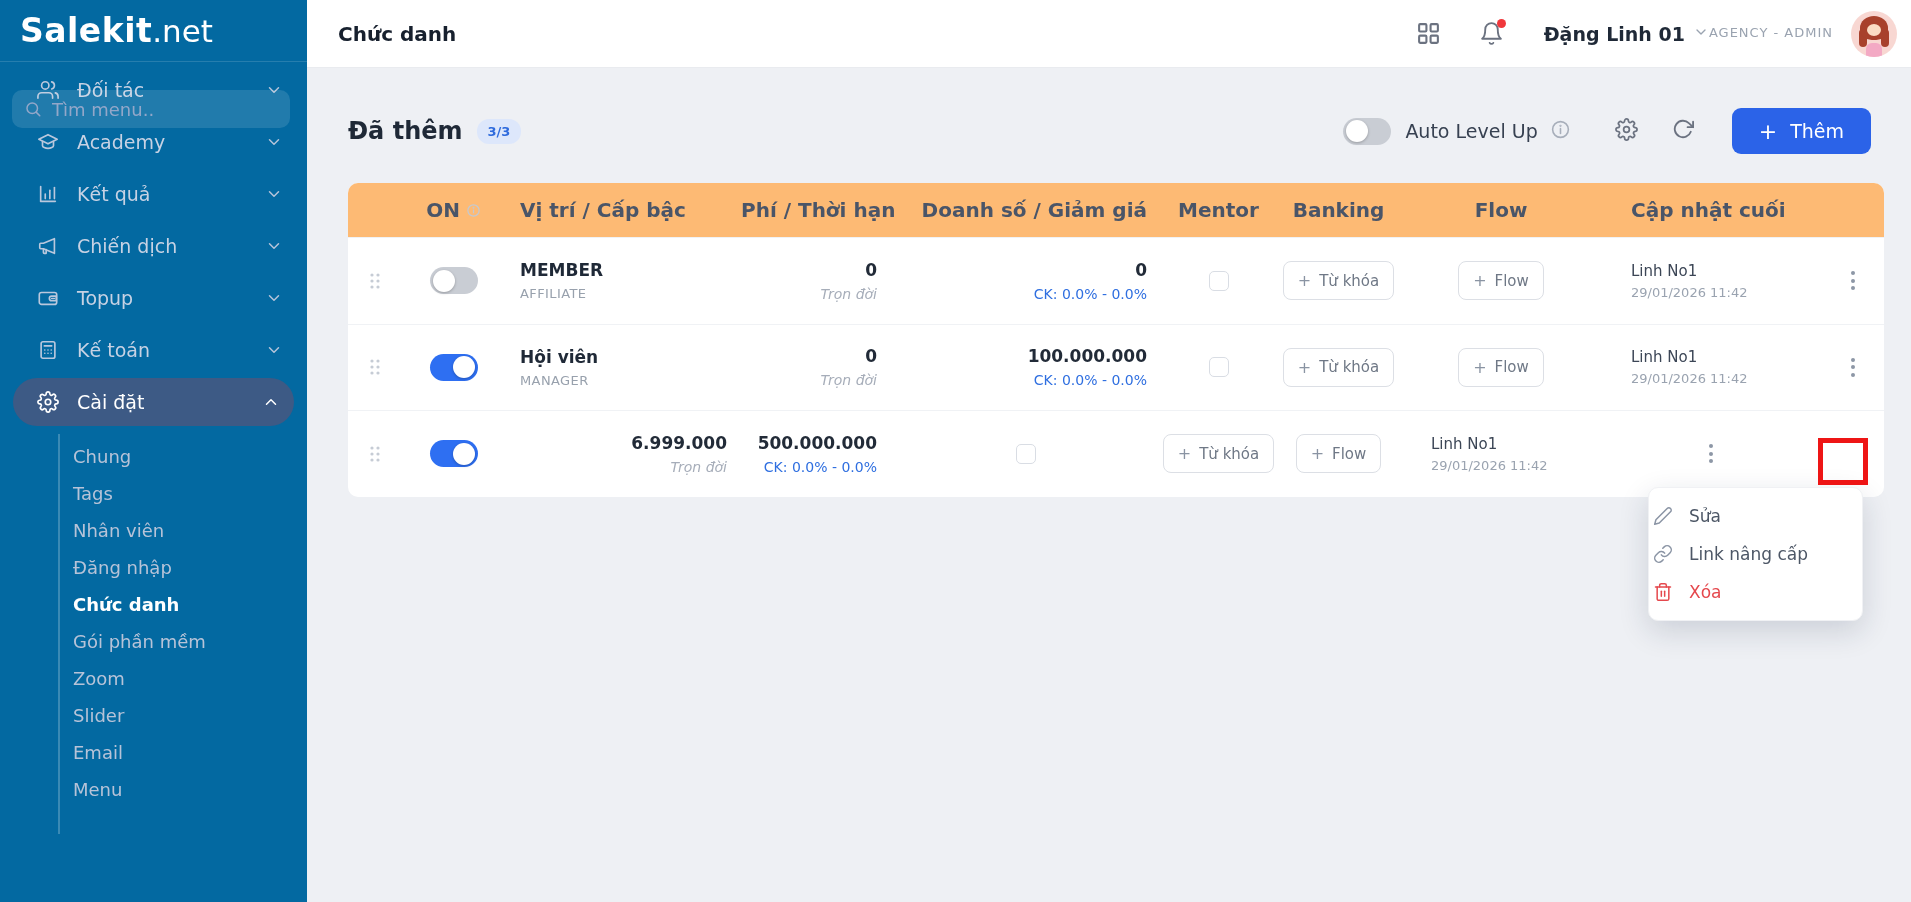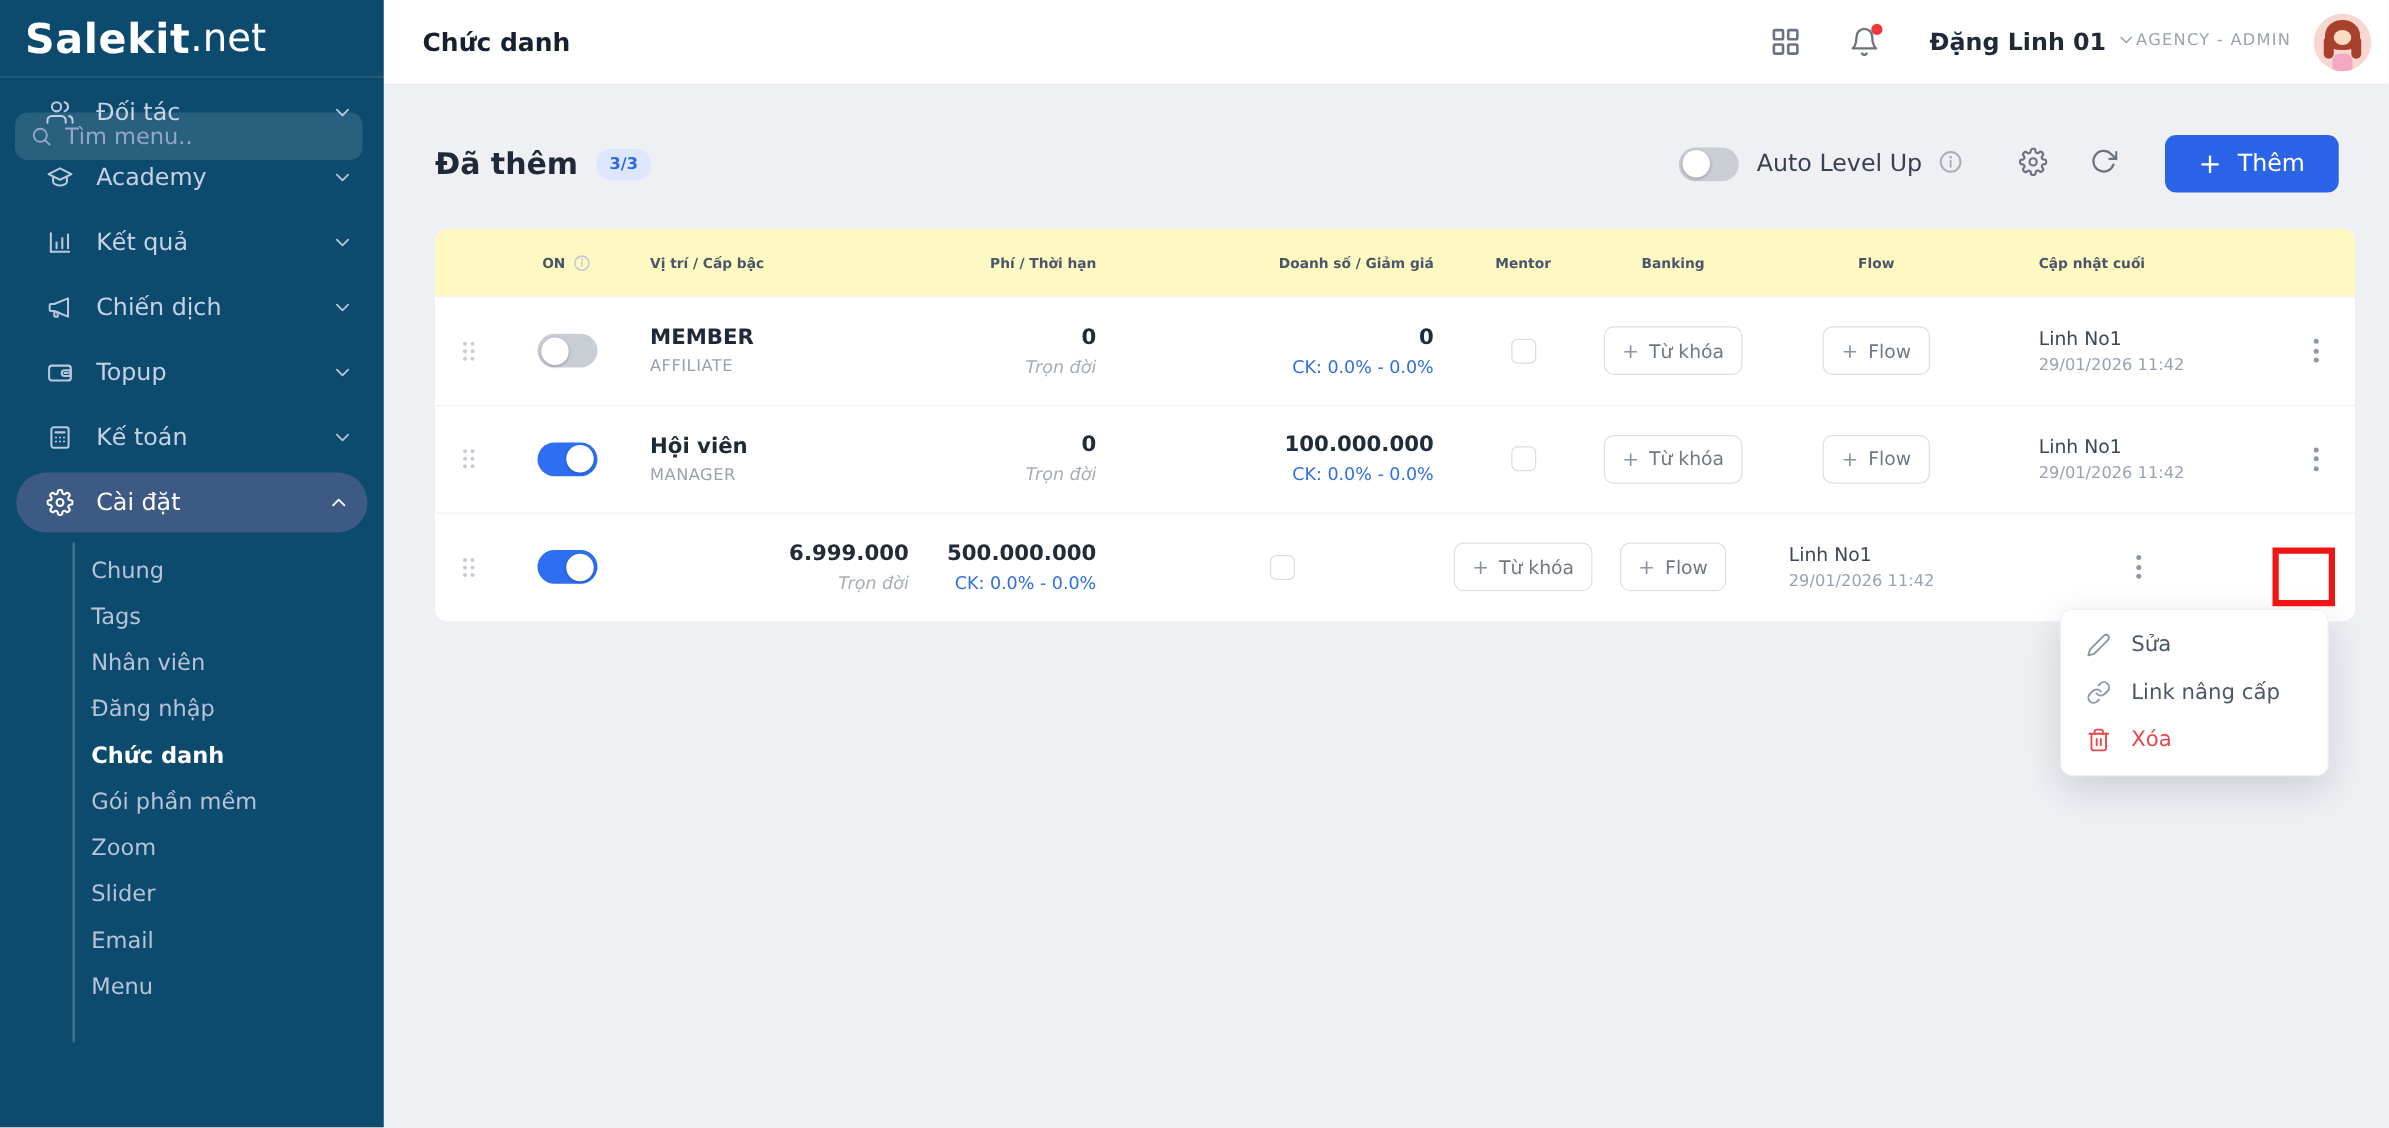--- a/index.html
+++ b/index.html
@@ -1,21 +1,21 @@
 <!DOCTYPE html>
 <html><head>
 <meta charset="utf-8">
 <style>
   * { margin:0; padding:0; box-sizing:border-box; }
   html,body { width:1911px; height:902px; overflow:hidden; }
   body { font-family:"DejaVu Sans","Liberation Sans",sans-serif; background:#eef0f4; color:#273142; }
   .app { position:relative; width:1911px; height:902px; }
 
   
-  .sidebar { position:absolute; left:0; top:0; width:307px; height:902px; background:#0c4a6e; z-index:4; }
+  .sidebar { position:absolute; left:0; top:0; width:307px; height:902px; background:#0369a1; z-index:4; }
   .logo { height:62px; display:flex; align-items:center; padding-left:20px; border-bottom:1px solid rgba(255,255,255,.14); cursor:pointer; }
   .logo-main { font-size:33px; font-weight:bold; color:#ffffff; letter-spacing:.5px; }
   .logo-suffix { font-size:31px; color:#ffffff; font-weight:400; }
   .menu { padding-top:2px; }
   .menu-item { height:52px; display:flex; align-items:center; padding:0 24px 0 36px; color:#c7d2e4; cursor:pointer; position:relative; }
   .menu-item .micon { width:24px; height:24px; flex:0 0 24px; display:flex; align-items:center; justify-content:center; color:#bac8dd; }
   .menu-item .micon svg { width:22px; height:22px; }
   .menu-item .mlabel { font-size:19px; margin-left:17px; flex:1; white-space:nowrap; }
   .menu-item .chev { width:18px; height:18px; color:#b6c4da; }
   .menu-item .chev svg { width:18px; height:18px; }
@@ -65,21 +65,21 @@
   .alu-label { font-size:19px; color:#374151; margin-left:14px; }
   .info-icon { margin-left:12px; color:#a7aeba; cursor:pointer; } .info-icon svg{ width:21px; height:21px; }
   .gear-icon { margin-left:44px; color:#6b7280; cursor:pointer; } .gear-icon svg{ width:23px; height:23px; }
   .refresh-icon { margin-left:34px; color:#6b7280; cursor:pointer; } .refresh-icon svg{ width:22px; height:22px; }
   .add-btn { margin-left:38px; background:#2b63e8; color:#ffffff; border:none; border-radius:9px; height:46px; padding:0 27px; font-size:19px; display:flex; align-items:center; cursor:pointer; font-family:inherit; }
   .add-btn .plus { font-size:22px; margin-right:13px; font-weight:400; }
 
   
   .card { margin-top:29px; background:#ffffff; border-radius:10px; width:1536px; position:relative; z-index:1; }
   .trow { display:grid; grid-template-columns:53px 105px 235px 150px 270px 115px 125px 200px 220px 63px; align-items:center; }
-  .thead { background:#fef9c3; border-radius:10px 10px 0 0; height:54px; color:#4a5568; font-weight:bold; font-size:11px; }
+  .thead { background:#fdba74; border-radius:10px 10px 0 0; height:54px; color:#4a5568; font-weight:bold; font-size:20px; }
   .th { white-space:nowrap; }
   .th.c { text-align:center; } .th.r { text-align:right; padding-right:14px; } .th.l { padding-left:14px; } .th.lu { padding-left:30px; }
   .on-head { display:flex; align-items:center; justify-content:center; gap:6px; }
   .on-info { color:#c3c9d2; display:flex; } .on-info svg{ width:15px; height:15px; }
   .drow { height:86.5px; border-top:1px solid #f0f2f5; }
   .drag-handle { display:flex; justify-content:center; color:#c6ccd5; cursor:grab; }
   .drag-handle svg { width:14px; height:20px; }
   .cell-toggle { display:flex; justify-content:center; }
   .name-cell { padding-left:14px; }
   .row-title { font-size:17px; font-weight:bold; color:#1f2937; }
@@ -94,21 +94,21 @@
   .chip-btn .plus { margin-right:8px; font-size:16px; color:#8a94a3; }
   .upd-cell { padding-left:30px; }
   .upd-name { font-size:15px; color:#3c4656; }
   .upd-date { font-size:13px; color:#9aa3b0; margin-top:5px; }
   .kebab { display:flex; flex-direction:column; align-items:center; gap:3.5px; cursor:pointer; padding:6px; }
   .kebab i { width:4px; height:4px; border-radius:50%; background:#8d97a6; }
 
   
   .annotation-box { position:absolute; left:1818px; top:438px; width:50px; height:47px; border:5px solid #ee1515; z-index:7; pointer-events:none; }
   .context-menu { position:absolute; left:1648px; top:487px; width:215px; background:#ffffff; border-radius:10px; border:1px solid #f0f1f4; box-shadow:0 10px 30px rgba(25,39,70,.16); padding:9px 0; z-index:6; }
-  .cm-item { display:flex; align-items:center; height:38px; padding:0 20px; cursor:pointer; color:#4d5766; font-size:17px; }
+  .cm-item { display:flex; align-items:center; height:38px; padding:0 4px; cursor:pointer; color:#4d5766; font-size:17px; }
   .cm-item svg { width:20px; height:20px; color:#8b95a5; margin-right:16px; flex:0 0 20px; }
   .cm-item.danger { color:#e5484d; }
   .cm-item.danger svg { color:#e5484d; }
 </style>
 </head>
 <body>
 
 <div class="app">
 
   <aside class="sidebar">

